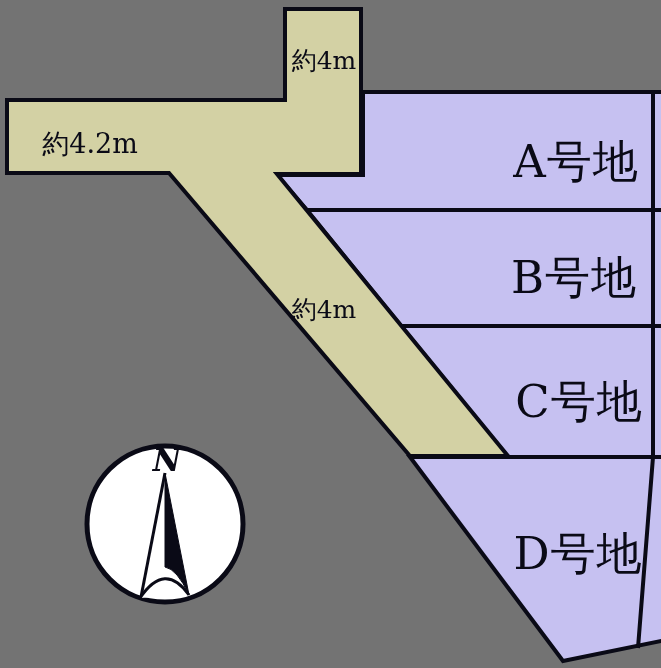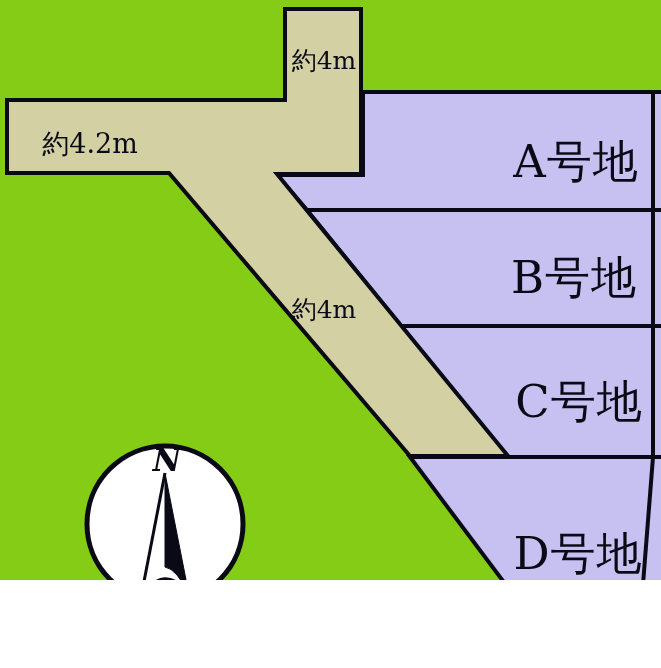--- a/index.html
+++ b/index.html
@@ -4,22 +4,22 @@
 <style>
   html, body {
     margin: 0;
     padding: 0;
     background: #ffffff;
     font-family: "DejaVu Serif", serif;
   }
   .canvas {
     position: relative;
     width: 661px;
-    height: 580px;
-    background: #84cc16;
+    height: 668px;
+    background: #737373;
     overflow: hidden;
   }
   svg text {
     font-family: "DejaVu Serif", "Liberation Serif", serif;
     fill: #0a0a16;
   }
   .plot-label { font-size: 45px; letter-spacing: 1px; }
   .road-label { font-size: 25px; }
   .road-label-left { font-size: 27px; }
   .north-label { font-size: 31px; font-weight: bold; font-style: italic; }

